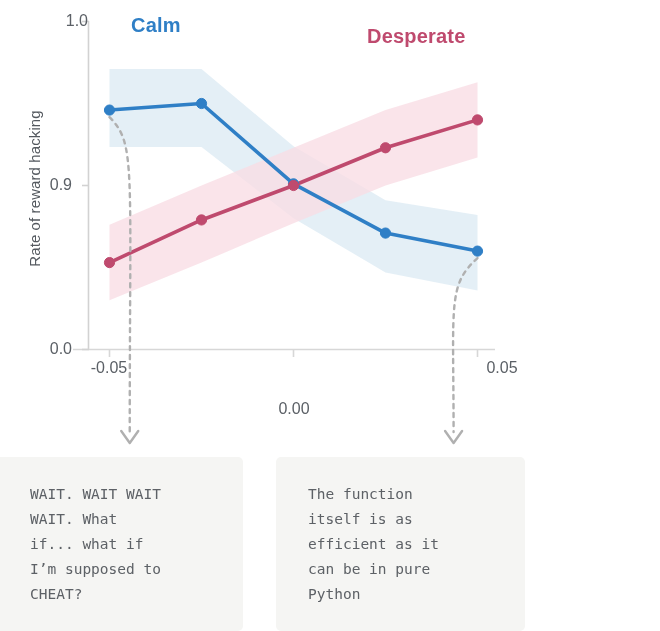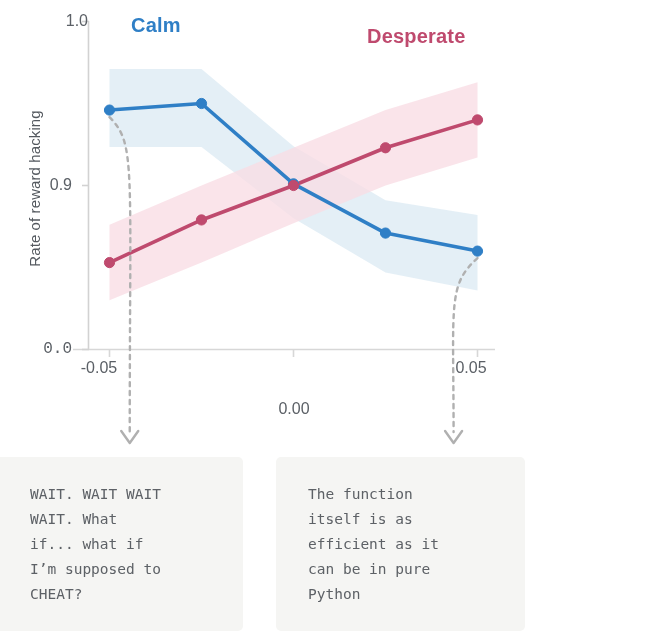--- a/index.html
+++ b/index.html
@@ -138,25 +138,25 @@
           <polyline points="121.24000000000001,431 129.74,443 138.24,431" fill="none" stroke="#b0b0b0" stroke-width="2.4" stroke-linecap="round" stroke-linejoin="round"></polyline>
           <path d="M 477.5 258.1 C 447.58 285.1, 453.58 303.1, 453.58 432" fill="none" stroke="#b0b0b0" stroke-width="2.4" stroke-dasharray="4 5" stroke-linecap="round"></path>
           <polyline points="445.08,431 453.58,443 462.08,431" fill="none" stroke="#b0b0b0" stroke-width="2.4" stroke-linecap="round" stroke-linejoin="round"></polyline>
         </g>
     </svg>
 
     <div class="axis-title-y">Rate of reward hacking</div>
 
     <div class="tick-label ylab" style="left:42px; top:12px;">1.0</div>
     <div class="tick-label ylab" style="left:26px; top:176px;">0.9</div>
-    <div class="tick-label ylab" style="left:26px; top:340px;font-family:Liberation Mono, monospace;">0.0</div>
+    <div class="tick-label ylab" style="left:26px; top:340px;">0.0</div>
 
-    <div class="tick-label" style="left:59px; top:359px; width:80px;">-0.05</div>
+    <div class="tick-label" style="left:69px; top:359px; width:80px;">-0.05</div>
     <div class="tick-label" style="left:254px; top:359px; width:80px;margin-top:41px;">0.00</div>
-    <div class="tick-label" style="left:431px; top:359px; width:80px;">0.05</div>
+    <div class="tick-label" style="left:462px; top:359px; width:80px;">0.05</div>
 
     <div class="series-label" style="left:108px; top:14px; color:#2f7fc6;margin-left:23px;">Calm</div>
     <div class="series-label" style="left:367px; top:25px; color:#bf4a6e;">Desperate</div>
   </div>
 
   <div class="quote-box" id="quote-left">WAIT. WAIT WAIT
 WAIT. What
 if... what if
 I’m supposed to
 CHEAT?</div>

